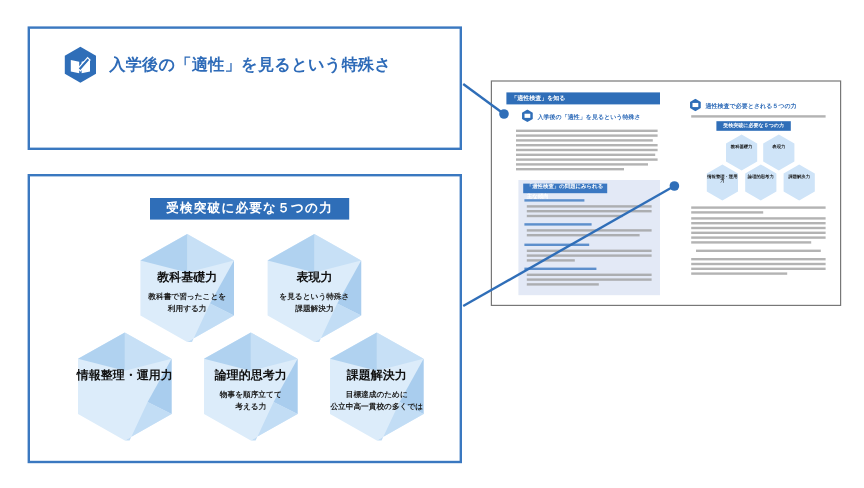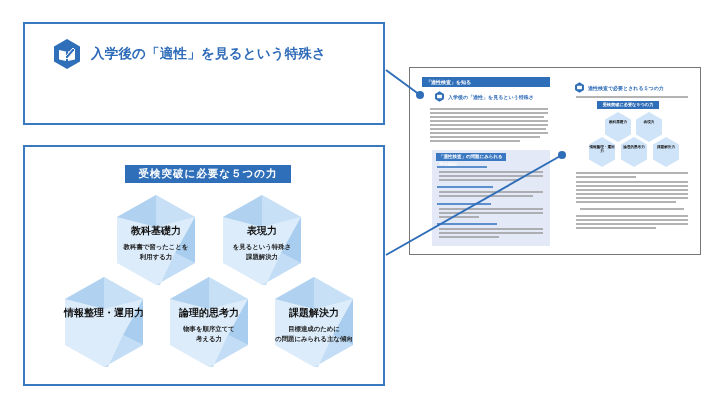--- a/index.html
+++ b/index.html
@@ -120,21 +120,21 @@
     <svg viewBox="0 0 82 94">
       <polygon points="41,2 80,24 80,70 41,92 2,70 2,24" fill="#dcecfa"></polygon>
       <polygon points="41,2 80,24 41,34" fill="#c7e0f6"></polygon>
       <polygon points="2,24 41,2 41,34" fill="#b0d2f0"></polygon>
       <polygon points="80,24 80,70 60,60" fill="#a9cdee"></polygon>
       <polygon points="41,92 80,70 60,60 45,92" fill="#c2ddf5"></polygon>
     </svg>
     <div class="h-title">課題解決力</div>
     <div class="h-desc">
         <div>目標達成のために</div>
-        <div>の問題にみられる主な傾向</div>
+        <div>公立中高一貫校の多くでは</div>
       </div>
   </div>
 </div>
 
 <div id="doc-preview">
   <div class="doc-left-head">「適性検査」を知る</div>
   <div class="mini-icon" style="left:24px; top:23px;">
     <svg viewBox="0 0 32 32">
         <polygon points="16,1 29,8.5 29,23.5 16,31 3,23.5 3,8.5" fill="#2f6eb8"></polygon>
         <rect x="9" y="11" width="14" height="10" fill="#fff"></rect>

